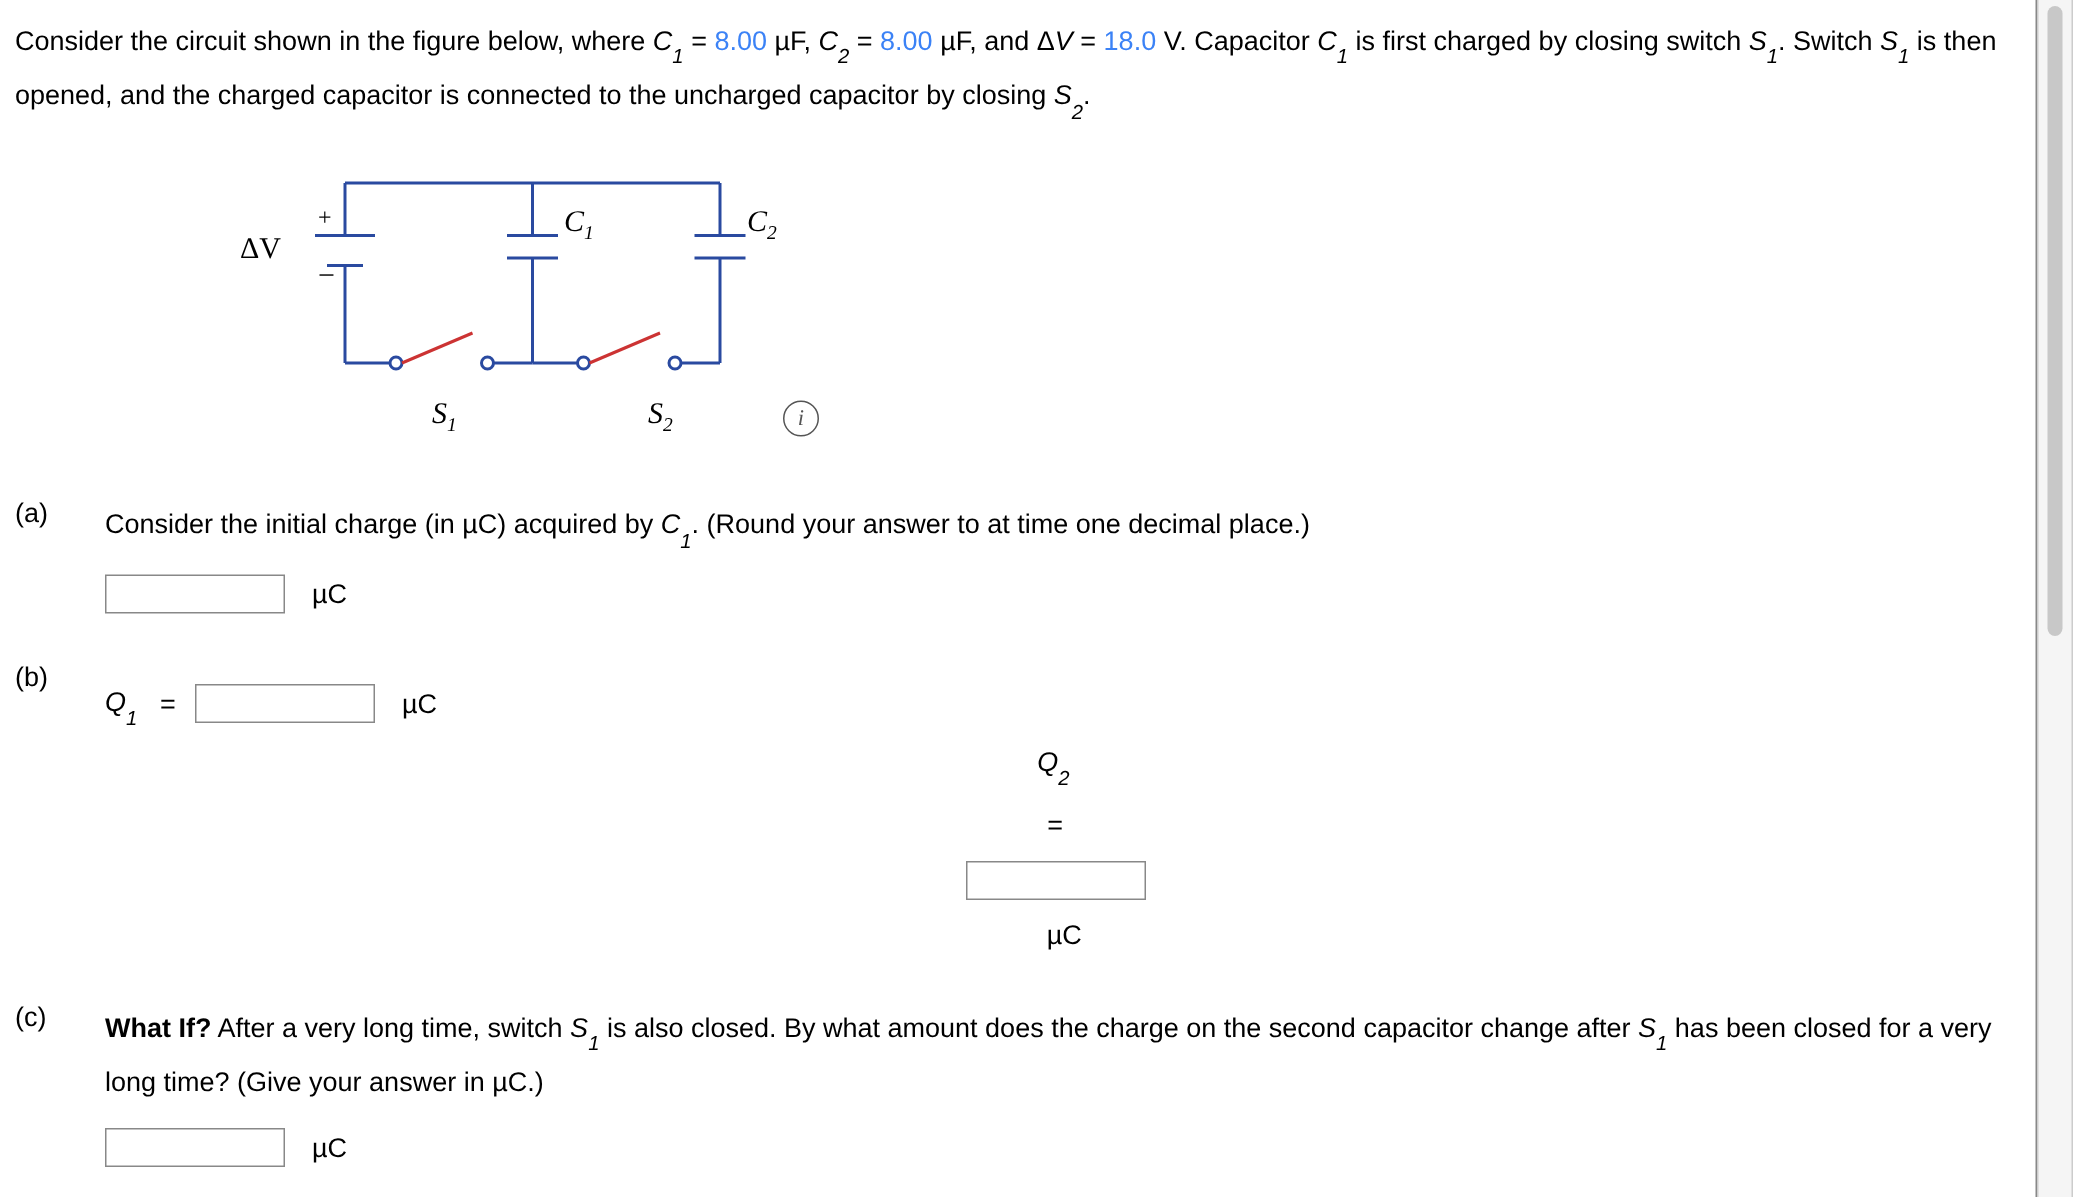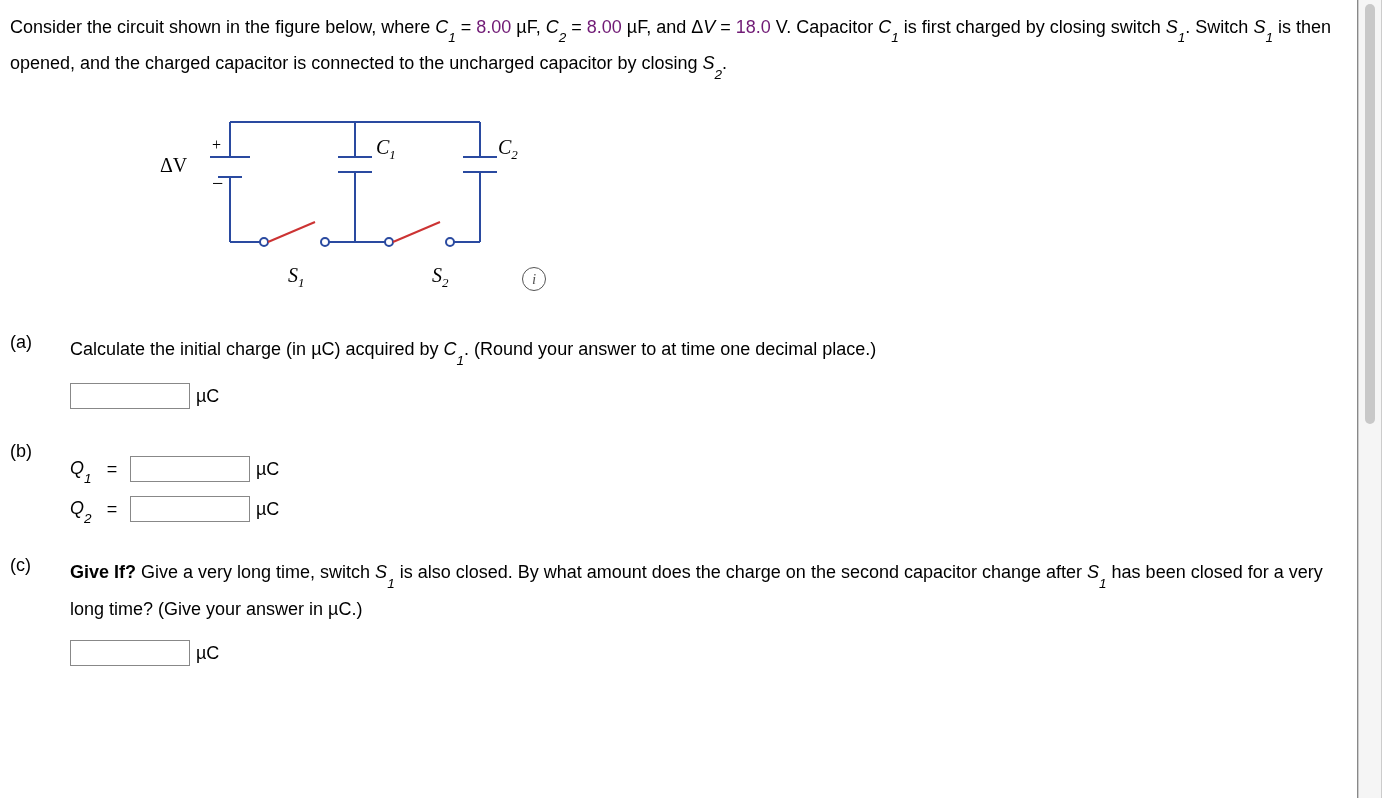--- a/index.html
+++ b/index.html
@@ -32,21 +32,21 @@
     margin: 0 auto;
     background: #c8c8c8;
     border-radius: 5px;
     height: 420px;
     margin-top: 4px;
   }
   .intro {
     line-height: 1.9;
     margin-bottom: 20px;
   }
-  .red { color: #701a75; }
+  .red { color: #3b82f6; }
   .ital { font-style: italic; }
   sub { font-size: 0.75em; position: relative; top: 0.35em; }
   .figwrap {
     margin: 10px 0 30px 130px;
     position: relative;
     width: 420px;
     height: 200px;
   }
   .figwrap svg { display:block; }
   .info-icon {
@@ -85,21 +85,21 @@
     font-size: 15px;
     padding: 1px 4px;
     vertical-align: middle;
   }
   .ansline {
     margin-top: 10px;
     display:flex;
     align-items:center;
     gap:6px;
   }
-  .unit { margin-left: 0; }
+  .unit { margin-left: 12px; }
   .varcol {
     display:inline-block;
     width: 24px;
     font-style: italic;
   }
   .eqcol {
     display:inline-block;
     width: 24px;
     text-align:center;
   }
@@ -157,50 +157,50 @@
       <text x="148" y="180" font-style="italic"><tspan>S</tspan><tspan dy="5" font-size="13">1</tspan></text>
       <text x="292" y="180" font-style="italic"><tspan>S</tspan><tspan dy="5" font-size="13">2</tspan></text>
     </g>
   </svg>
   <span class="info-icon">i</span>
 </div>
 
 <div class="qrow">
   <div class="qlabel">(a)</div>
   <div class="qbody">
-    <span>Calculate the initial charge (in µC) acquired by </span><span class="ital"><span>C</span><sub>1</sub></span><span>. (Round your answer to at time one decimal place.)</span>
+    <span>Consider the initial charge (in µC) acquired by </span><span class="ital"><span>C</span><sub>1</sub></span><span>. (Round your answer to at time one decimal place.)</span>
     <div class="ansline">
       <input type="text" style="">
       <span class="unit">µC</span>
     </div>
   </div>
 </div>
 
 <div class="qrow">
   <div class="qlabel">(b)</div>
   <div class="qbody">
     <div class="ansline">
       <span class="varcol ital"><span>Q</span><sub>1</sub></span>
       <span class="eqcol">=</span>
       <input type="text" style="">
       <span class="unit">µC</span>
     </div>
-    <div class="ansline" style="margin-top:4px;">
+    <div class="ansline" style="margin-top:4px;flex-direction:column;">
       <span class="varcol ital"><span>Q</span><sub>2</sub></span>
       <span class="eqcol">=</span>
       <input type="text" style="">
       <span class="unit">µC</span>
     </div>
   </div>
 </div>
 
 <div class="qrow">
   <div class="qlabel">(c)</div>
   <div class="qbody">
-    <span class="bold">Give If?</span><span> Give a very long time, switch </span><span class="ital"><span>S</span><sub>1</sub></span><span> is also closed. By what amount does the charge on the second capacitor change after </span><span class="ital"><span>S</span><sub>1</sub></span><span> has been closed for a very long time? (Give your answer in µC.)</span>
+    <span class="bold">What If?</span><span> After a very long time, switch </span><span class="ital"><span>S</span><sub>1</sub></span><span> is also closed. By what amount does the charge on the second capacitor change after </span><span class="ital"><span>S</span><sub>1</sub></span><span> has been closed for a very long time? (Give your answer in µC.)</span>
     <div class="ansline">
       <input type="text" style="">
       <span class="unit">µC</span>
     </div>
   </div>
 </div>
 
 </div>
 <div class="scroll-col">
   <div class="scroll-thumb"></div>

